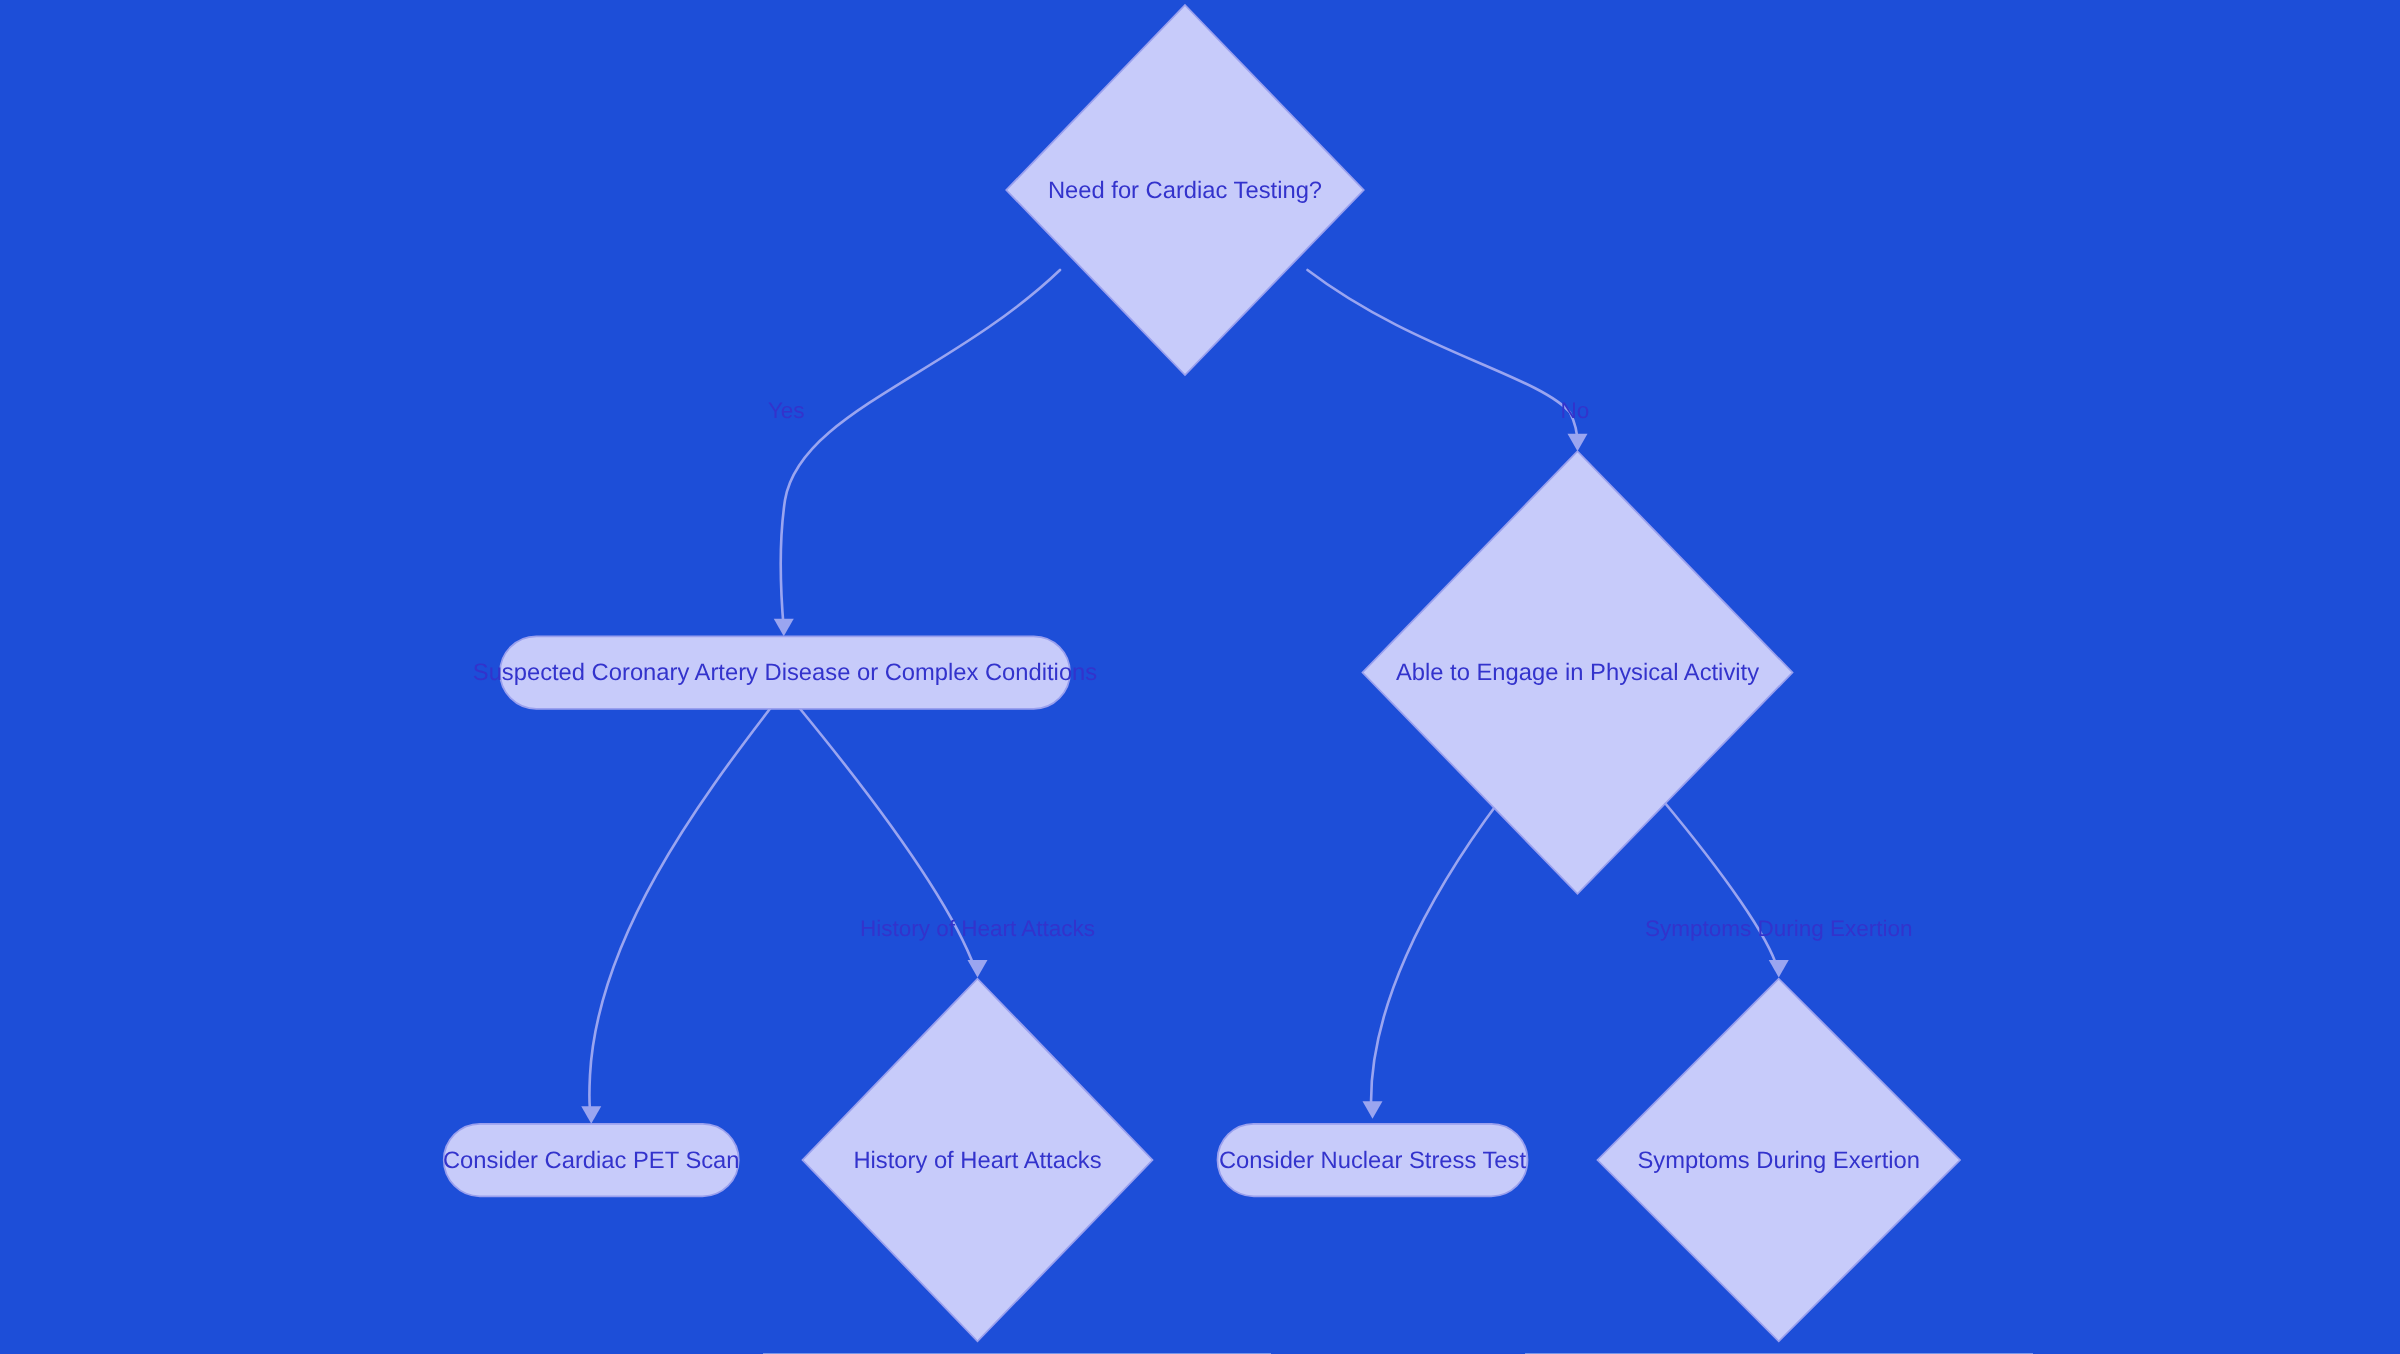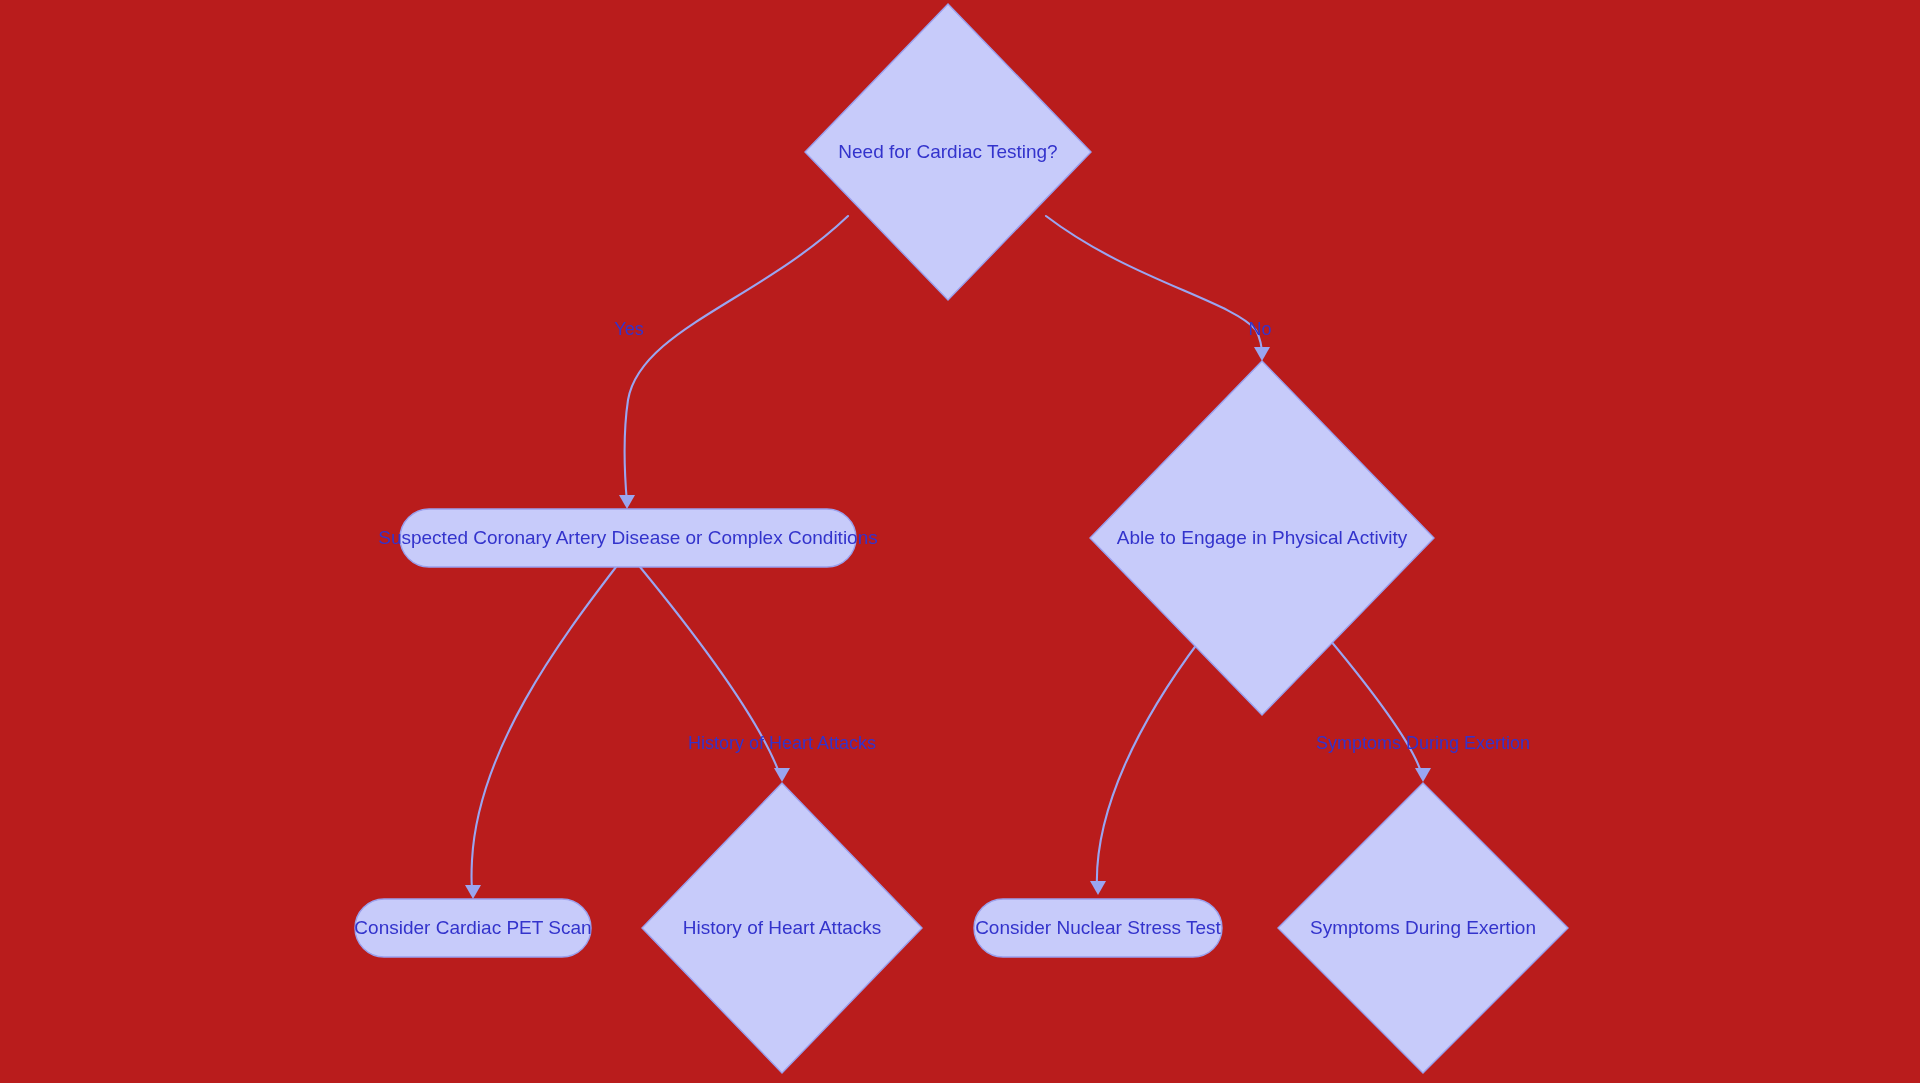--- a/index.html
+++ b/index.html
@@ -11,21 +11,21 @@
   body {
     width: 1920px;
     height: 1083px;
     font-family: "Liberation Sans", sans-serif;
     overflow: hidden;
   }
   #flowchart-root {
     position: relative;
     width: 1920px;
     height: 1083px;
-    background: #b91c1c;
+    background: #1d4ed8;
   }
   #flow-svg {
     position: absolute;
     left: 0;
     top: 0;
     width: 1920px;
     height: 1083px;
     display: block;
   }
   .node-shape {

